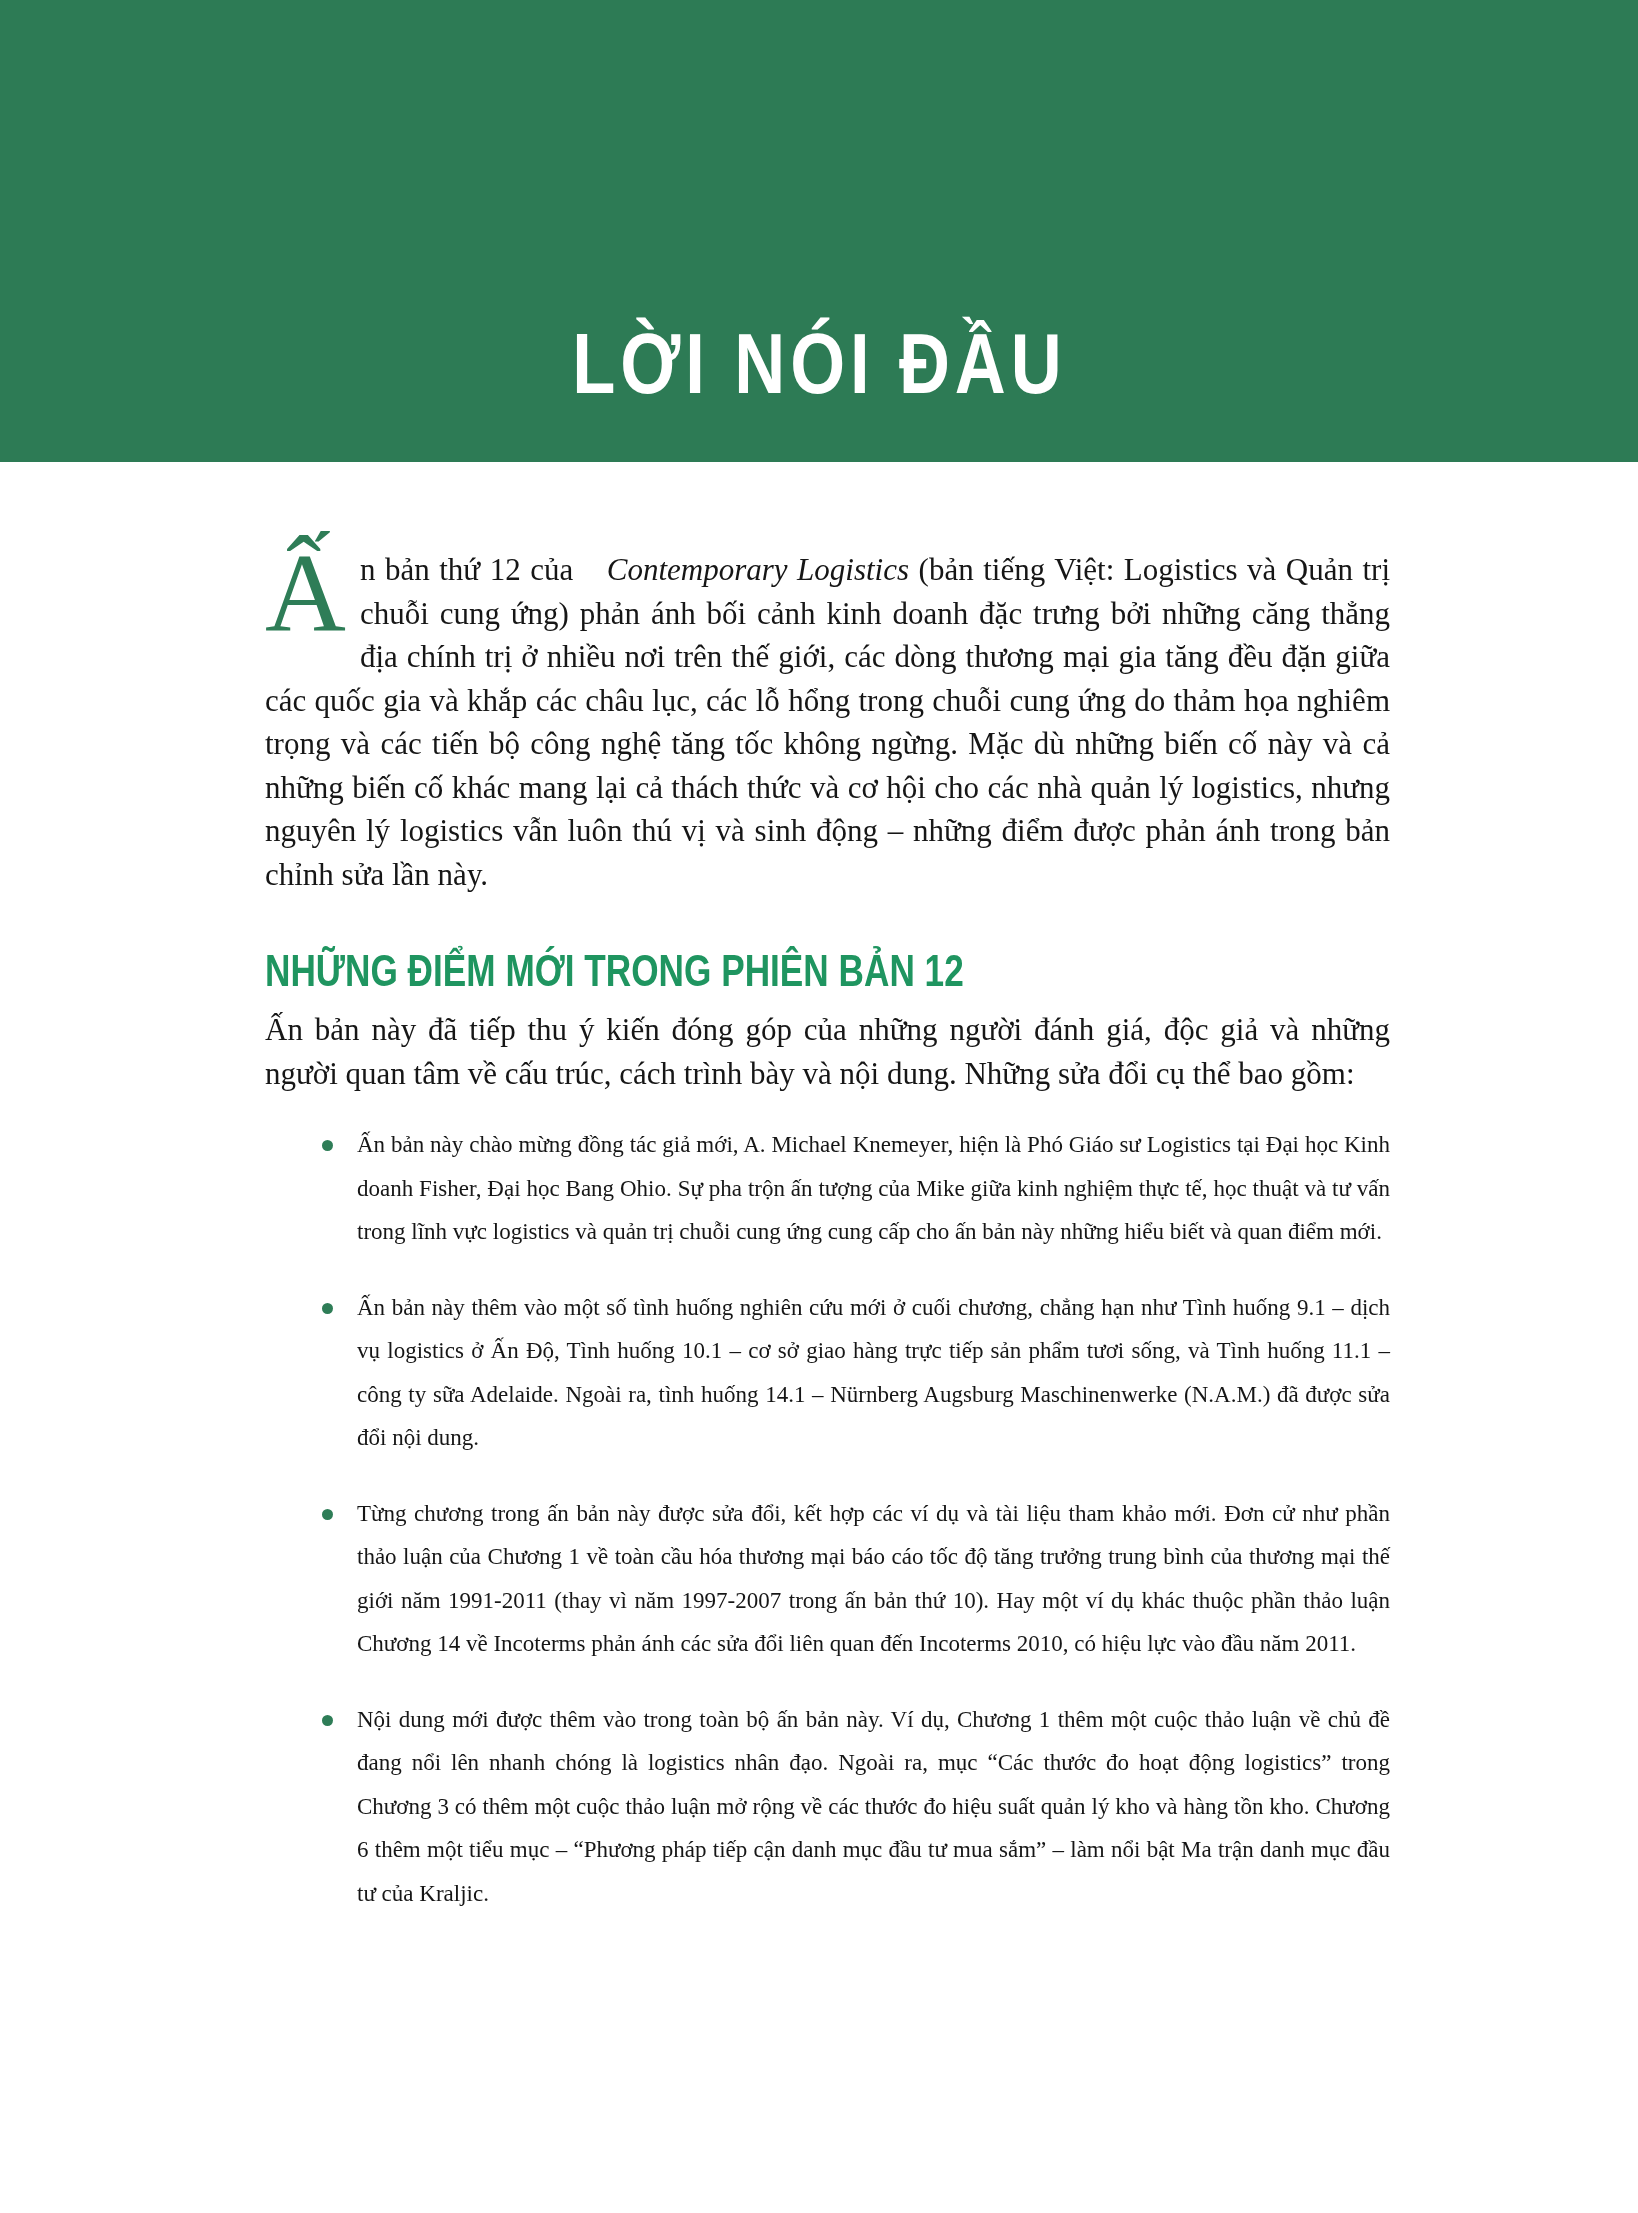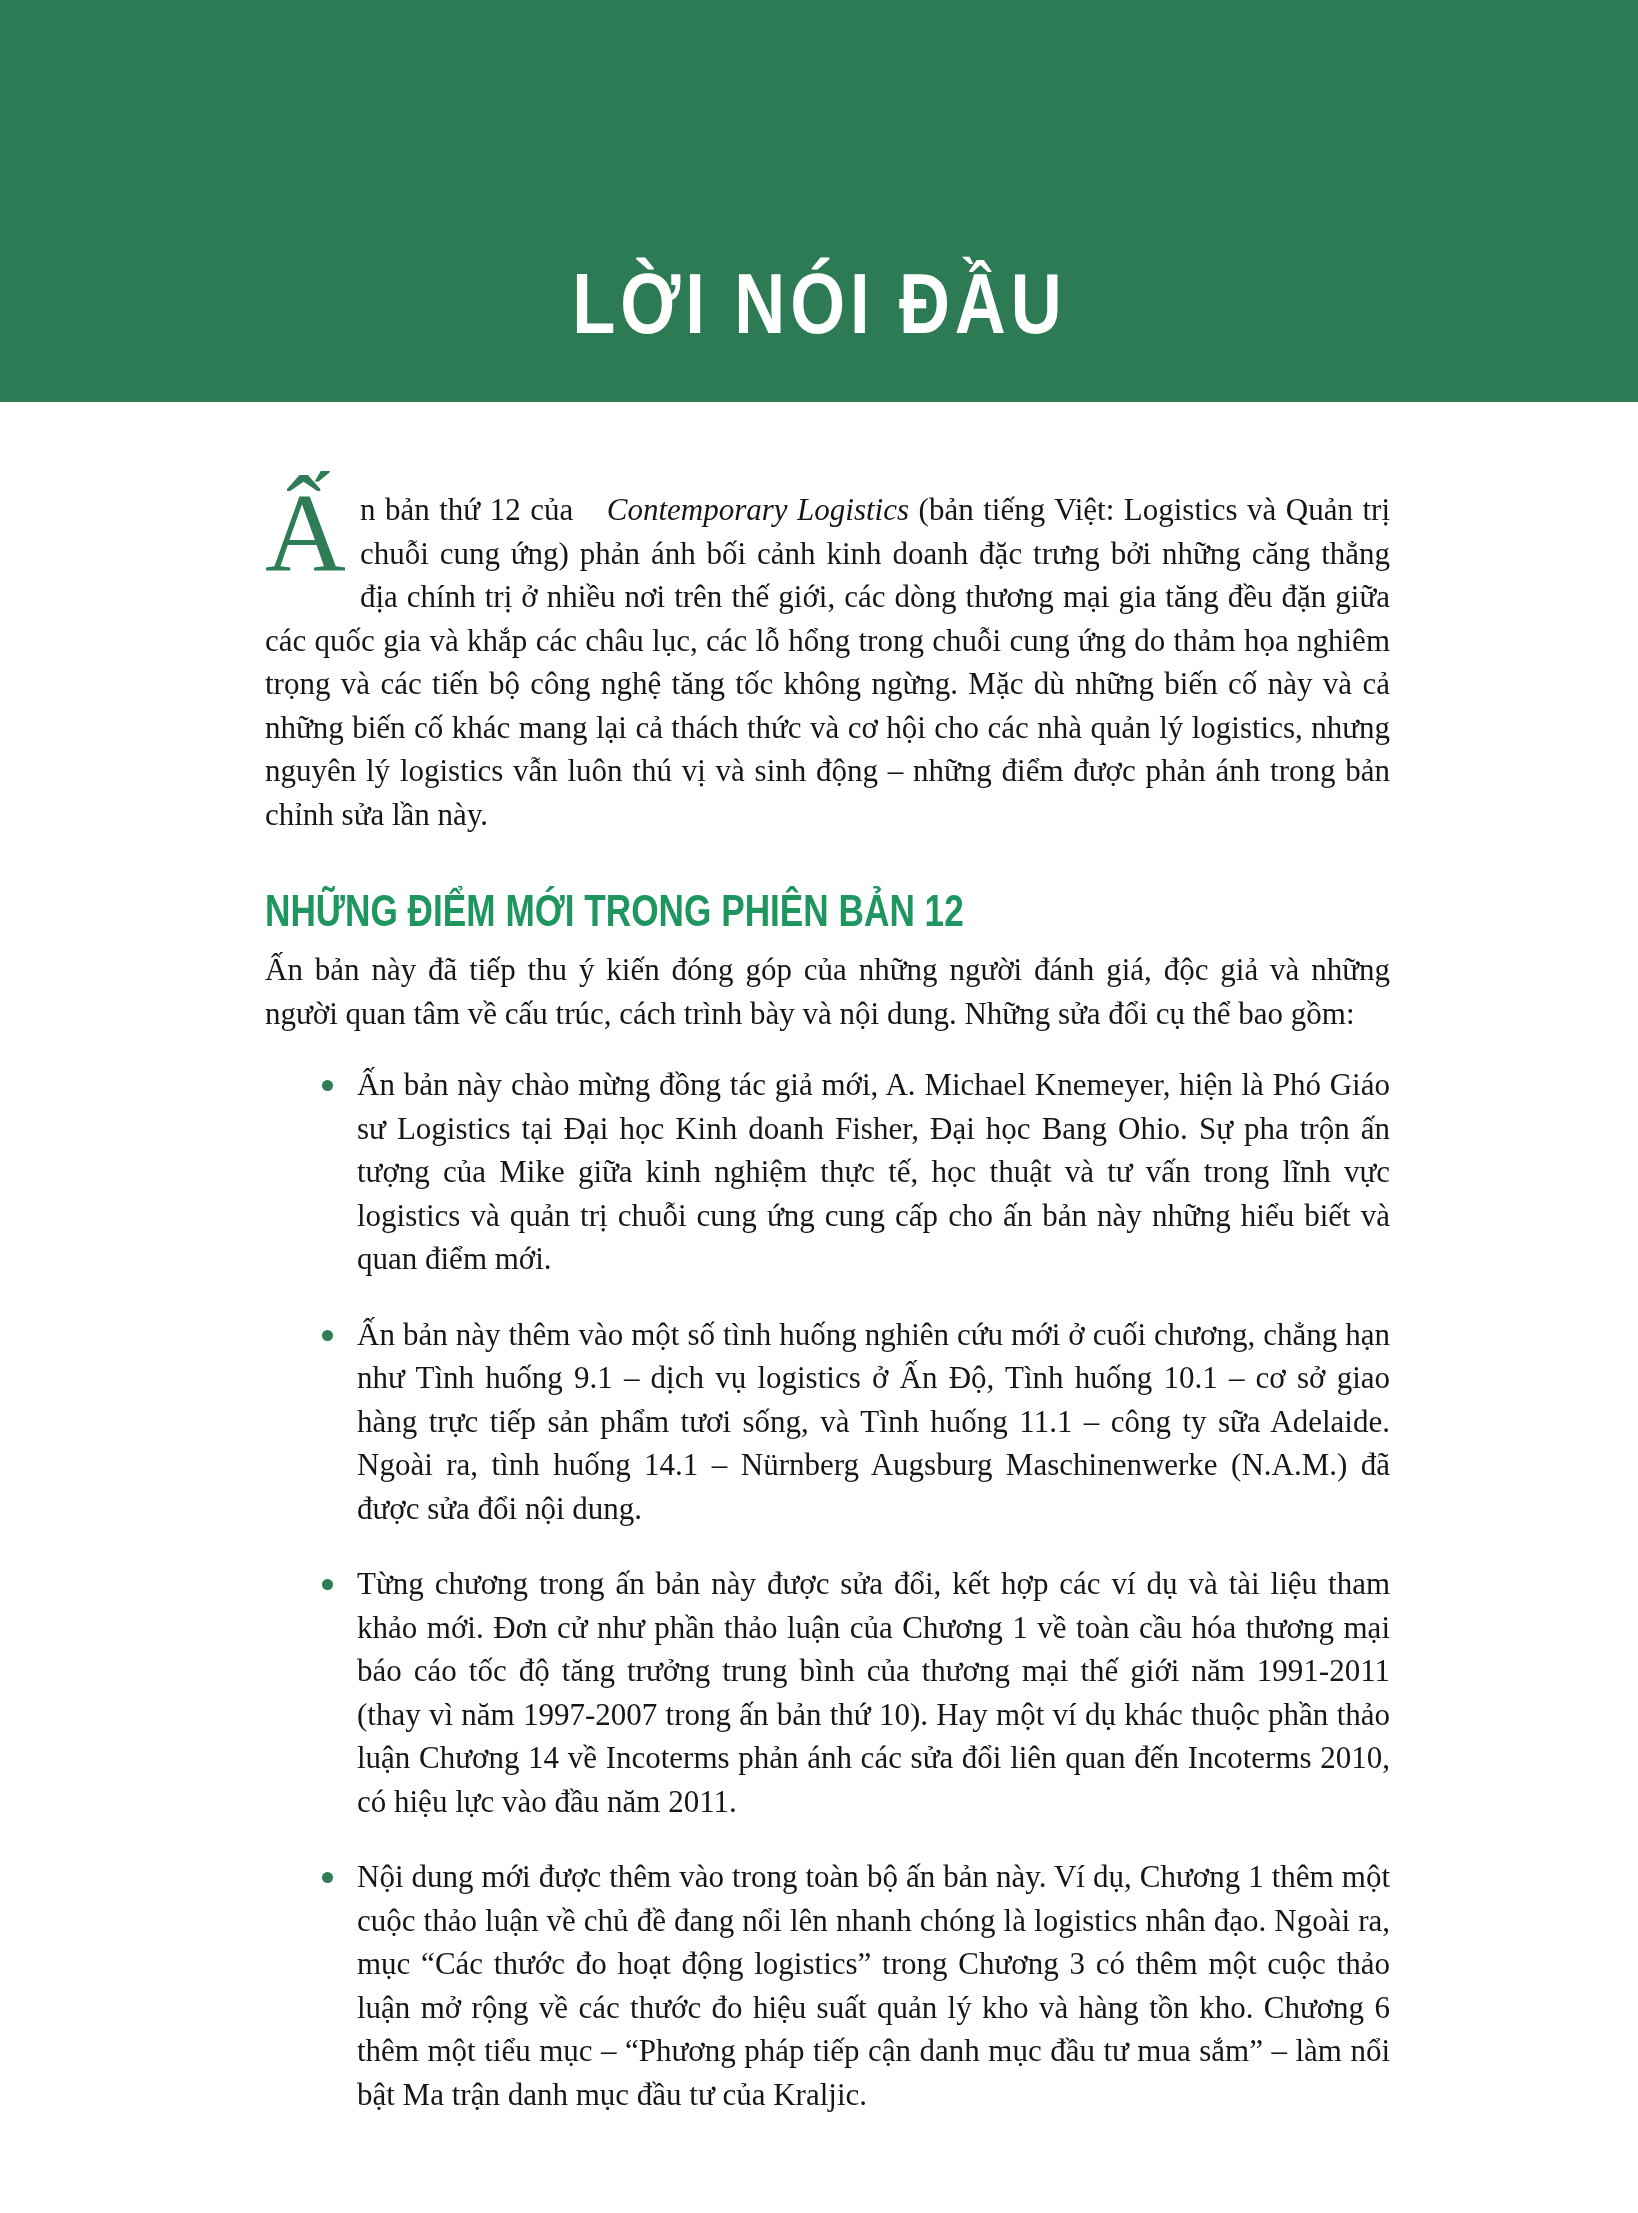--- a/index.html
+++ b/index.html
@@ -15,21 +15,21 @@
     width: 1638px;
     height: 2213px;
     margin: 0 auto;
     background: var(--page-bg);
     color: var(--text-color);
     font-family: "Liberation Serif", serif;
     position: relative;
     overflow: hidden;
   }
   .band {
-    height: 402px;
+    height: 462px;
     width: 100%;
     background: var(--band-green);
     display: flex;
     align-items: flex-end;
     justify-content: center;
     padding-bottom: 56px;
   }
   .page-title {
     color: #ffffff;
     font-family: "Liberation Sans", sans-serif;
@@ -77,21 +77,21 @@
     text-align: justify;
   }
   .bullets {
     list-style: none;
     margin-top: 28px;
   }
   .bullet-item {
     position: relative;
     padding-left: 92px;
     margin-bottom: 32px;
-    font-size: 31px;
+    font-size: 23px;
     line-height: 43.5px;
     text-align: justify;
   }
   .bullet-icon {
     position: absolute;
     left: 57px;
     top: 17px;
     width: 11px;
     height: 11px;
     border-radius: 50%;

